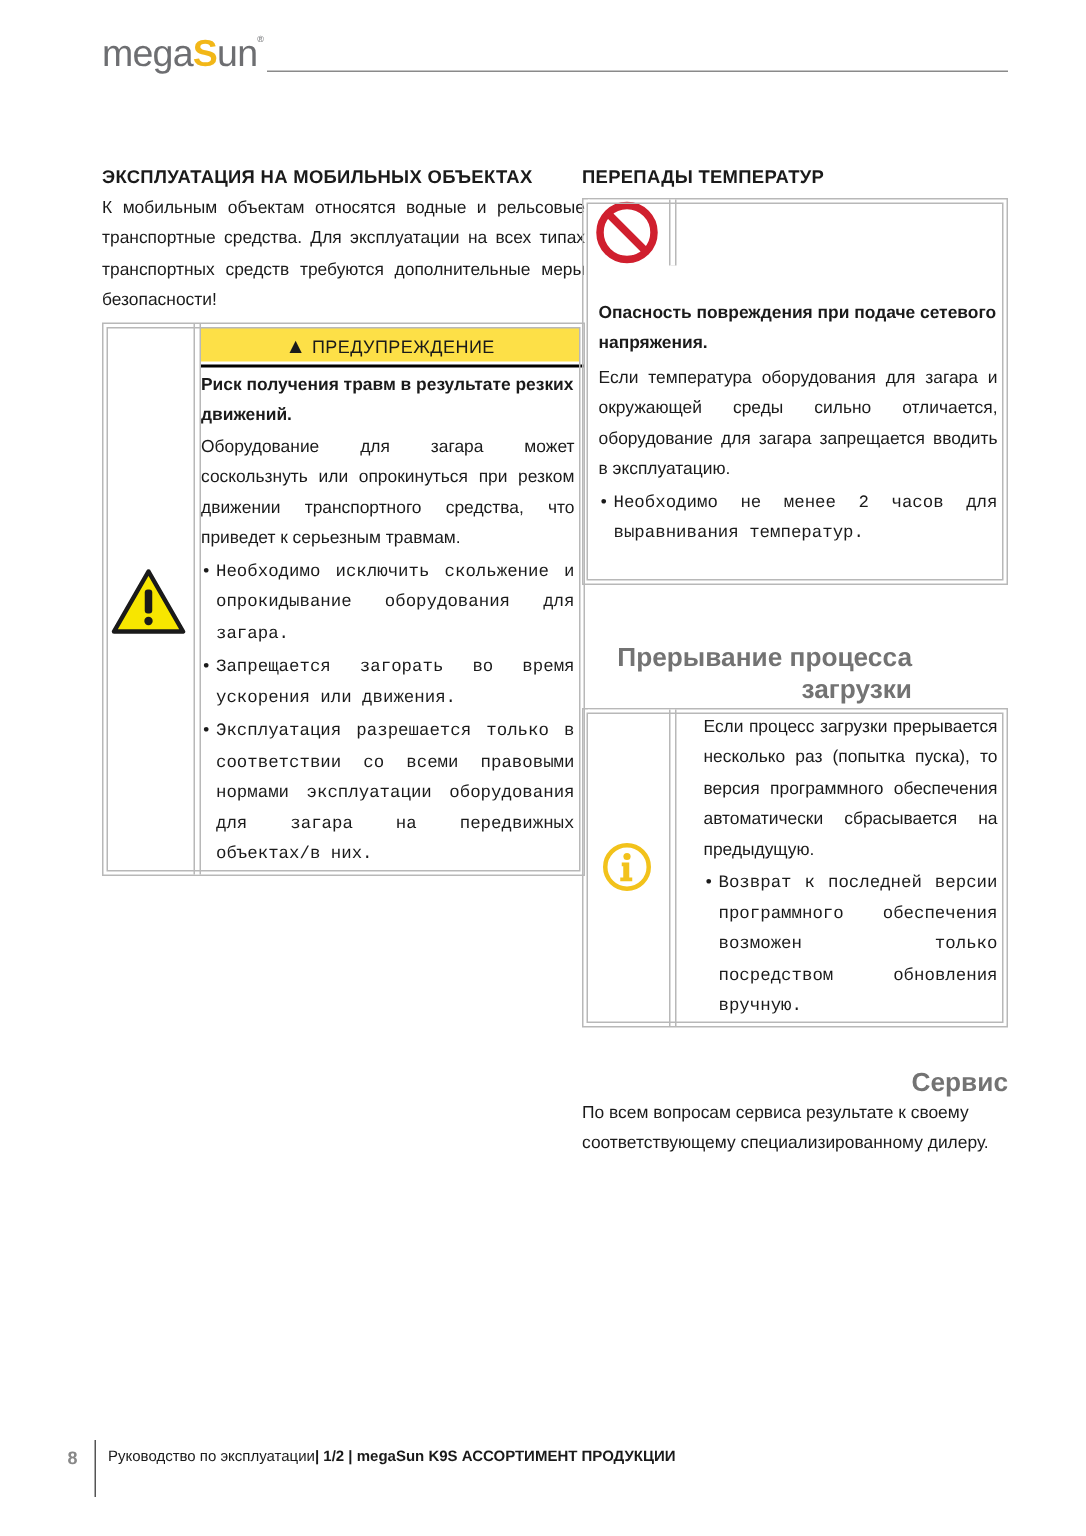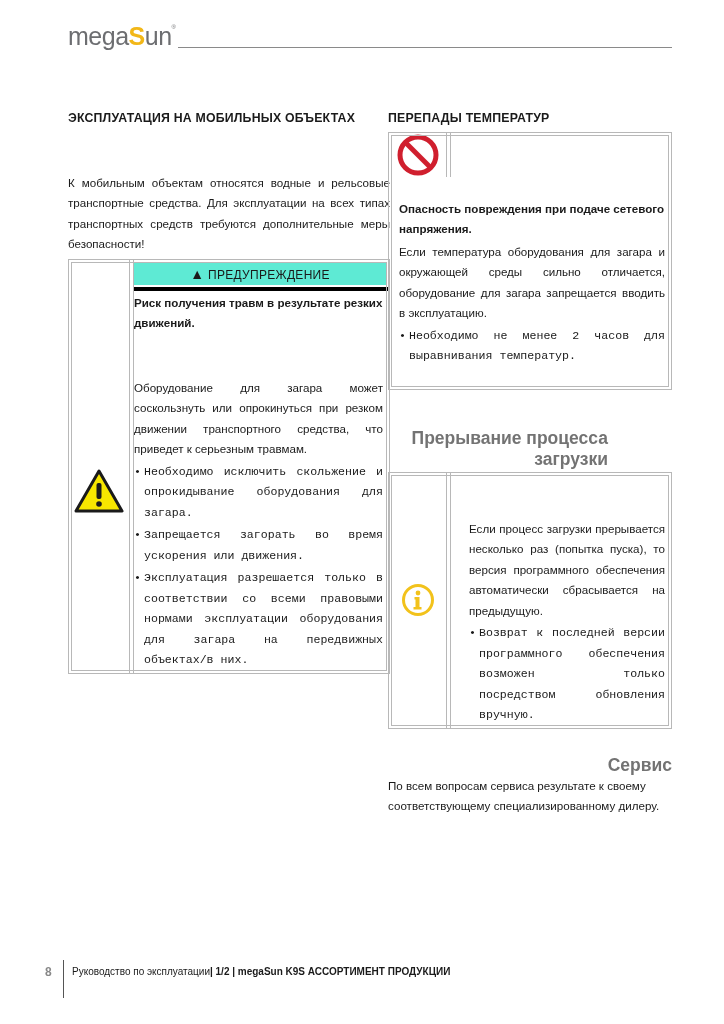--- a/index.html
+++ b/index.html
@@ -5,25 +5,25 @@
   html, body { margin:0; padding:0; background:#fff; }
   body { width:724px; height:1024px; position:relative; font-family:"Liberation Sans", sans-serif; color:#1a1a1a; overflow:hidden; }
   .logo { position:absolute; left:68px; top:22px; font-size:25px; color:#6d6e71; letter-spacing:-0.5px; font-family:"Liberation Sans", sans-serif; }
   .logo .s { color:#f2b718; font-weight:bold; }
   .logo sup { font-size:6px; vertical-align:top; position:relative; top:2px; }
   .header-rule { position:absolute; left:178px; top:47px; width:494px; height:1px; background:#8a8a8a; }
   .col { position:absolute; width:322px; font-size:11.6px; line-height:20.5px; }
   .col.left { left:68px; top:108px; }
   .col.right { left:388px; top:108px; width:284px; }
   .h-caps { font-weight:bold; font-size:12.3px; letter-spacing:0.2px; }
-  .justify { text-align:justify;margin-top:44px; }
+  .justify { text-align:justify; }
   .box { border:1px solid #b8b8b8; outline:1px solid #b8b8b8; outline-offset:-4px; display:flex; position:relative; }
   .box .icon-cell { border-right:1px solid #b8b8b8; box-shadow:3px 0 0 #fff, 4px 0 0 #b8b8b8; flex:0 0 auto; display:flex; align-items:center; justify-content:center; }
   .box .text-cell { flex:1; padding:2px 6px 2px 10px; }
-  .warn-banner { background:#5eead4; color:#1a1a1a; text-align:center; font-size:12px; letter-spacing:0.3px; height:23px; line-height:24px; margin:2px 3px 2px 0; }
+  .warn-banner { background:#fde047; color:#1a1a1a; text-align:center; font-size:12px; letter-spacing:0.3px; height:23px; line-height:24px; margin:2px 3px 2px 0; }
   .bold { font-weight:bold; }
   ul.bul { list-style:none; margin:0; padding:0;font-family:Liberation Mono, monospace; }
   ul.bul li { position:relative; padding-left:10px; margin-top:2px; text-align:justify; }
   ul.bul li::before { content:"•"; position:absolute; left:0; top:0; }
   .red-h { color:#737373; font-weight:bold; font-size:17.5px; line-height:21px;text-align:right; }
   .footer-num { position:absolute; left:45px; top:965px; font-size:12px; color:#888; font-weight:bold; }
   .footer-rule { position:absolute; left:63px; top:960px; width:1px; height:38px; background:#555; }
   .footer-text { position:absolute; left:72px; top:966px; font-size:10px; color:#1a1a1a; }
 </style>
 </head>
@@ -39,21 +39,21 @@
   <div class="box" style="margin-top:4px;">
     <div class="icon-cell" style="width:60px; align-items:flex-end; padding-bottom:160px;">
       <svg width="50" height="44" viewBox="0 0 50 44">
         <polygon points="25,2 48,42 2,42" fill="#f7e600" stroke="#1a1a1a" stroke-width="3" stroke-linejoin="round"></polygon>
         <rect x="22.5" y="14" width="5" height="16" rx="2" fill="#1a1a1a"></rect>
         <circle cx="25" cy="35" r="2.8" fill="#1a1a1a"></circle>
       </svg>
     </div>
     <div style="flex:1; padding-left:4px;">
       <div class="warn-banner"><span style="font-size:14px;">▲</span> <span>ПРЕДУПРЕЖДЕНИЕ</span></div>
-      <div style="padding:0 6px 2px 0; border-top:4px solid #000000; padding-top:2px;">
+      <div style="padding:0 6px 2px 0; border-top:2px solid #000000; padding-top:2px;">
         <div class="bold">Риск получения травм в результате резких движений.</div>
         <div class="justify">Оборудование для загара может соскользнуть или опрокинуться при резком движении транспортного средства, что приведет к серьезным травмам.</div>
         <ul class="bul">
           <li>Необходимо исключить скольжение и опрокидывание оборудования для загара.</li>
           <li>Запрещается загорать во время ускорения или движения.</li>
           <li>Эксплуатация разрешается только в соответствии со всеми правовыми нормами эксплуатации оборудования для загара на передвижных объектах/в них.</li>
         </ul>
       </div>
     </div>
   </div>

